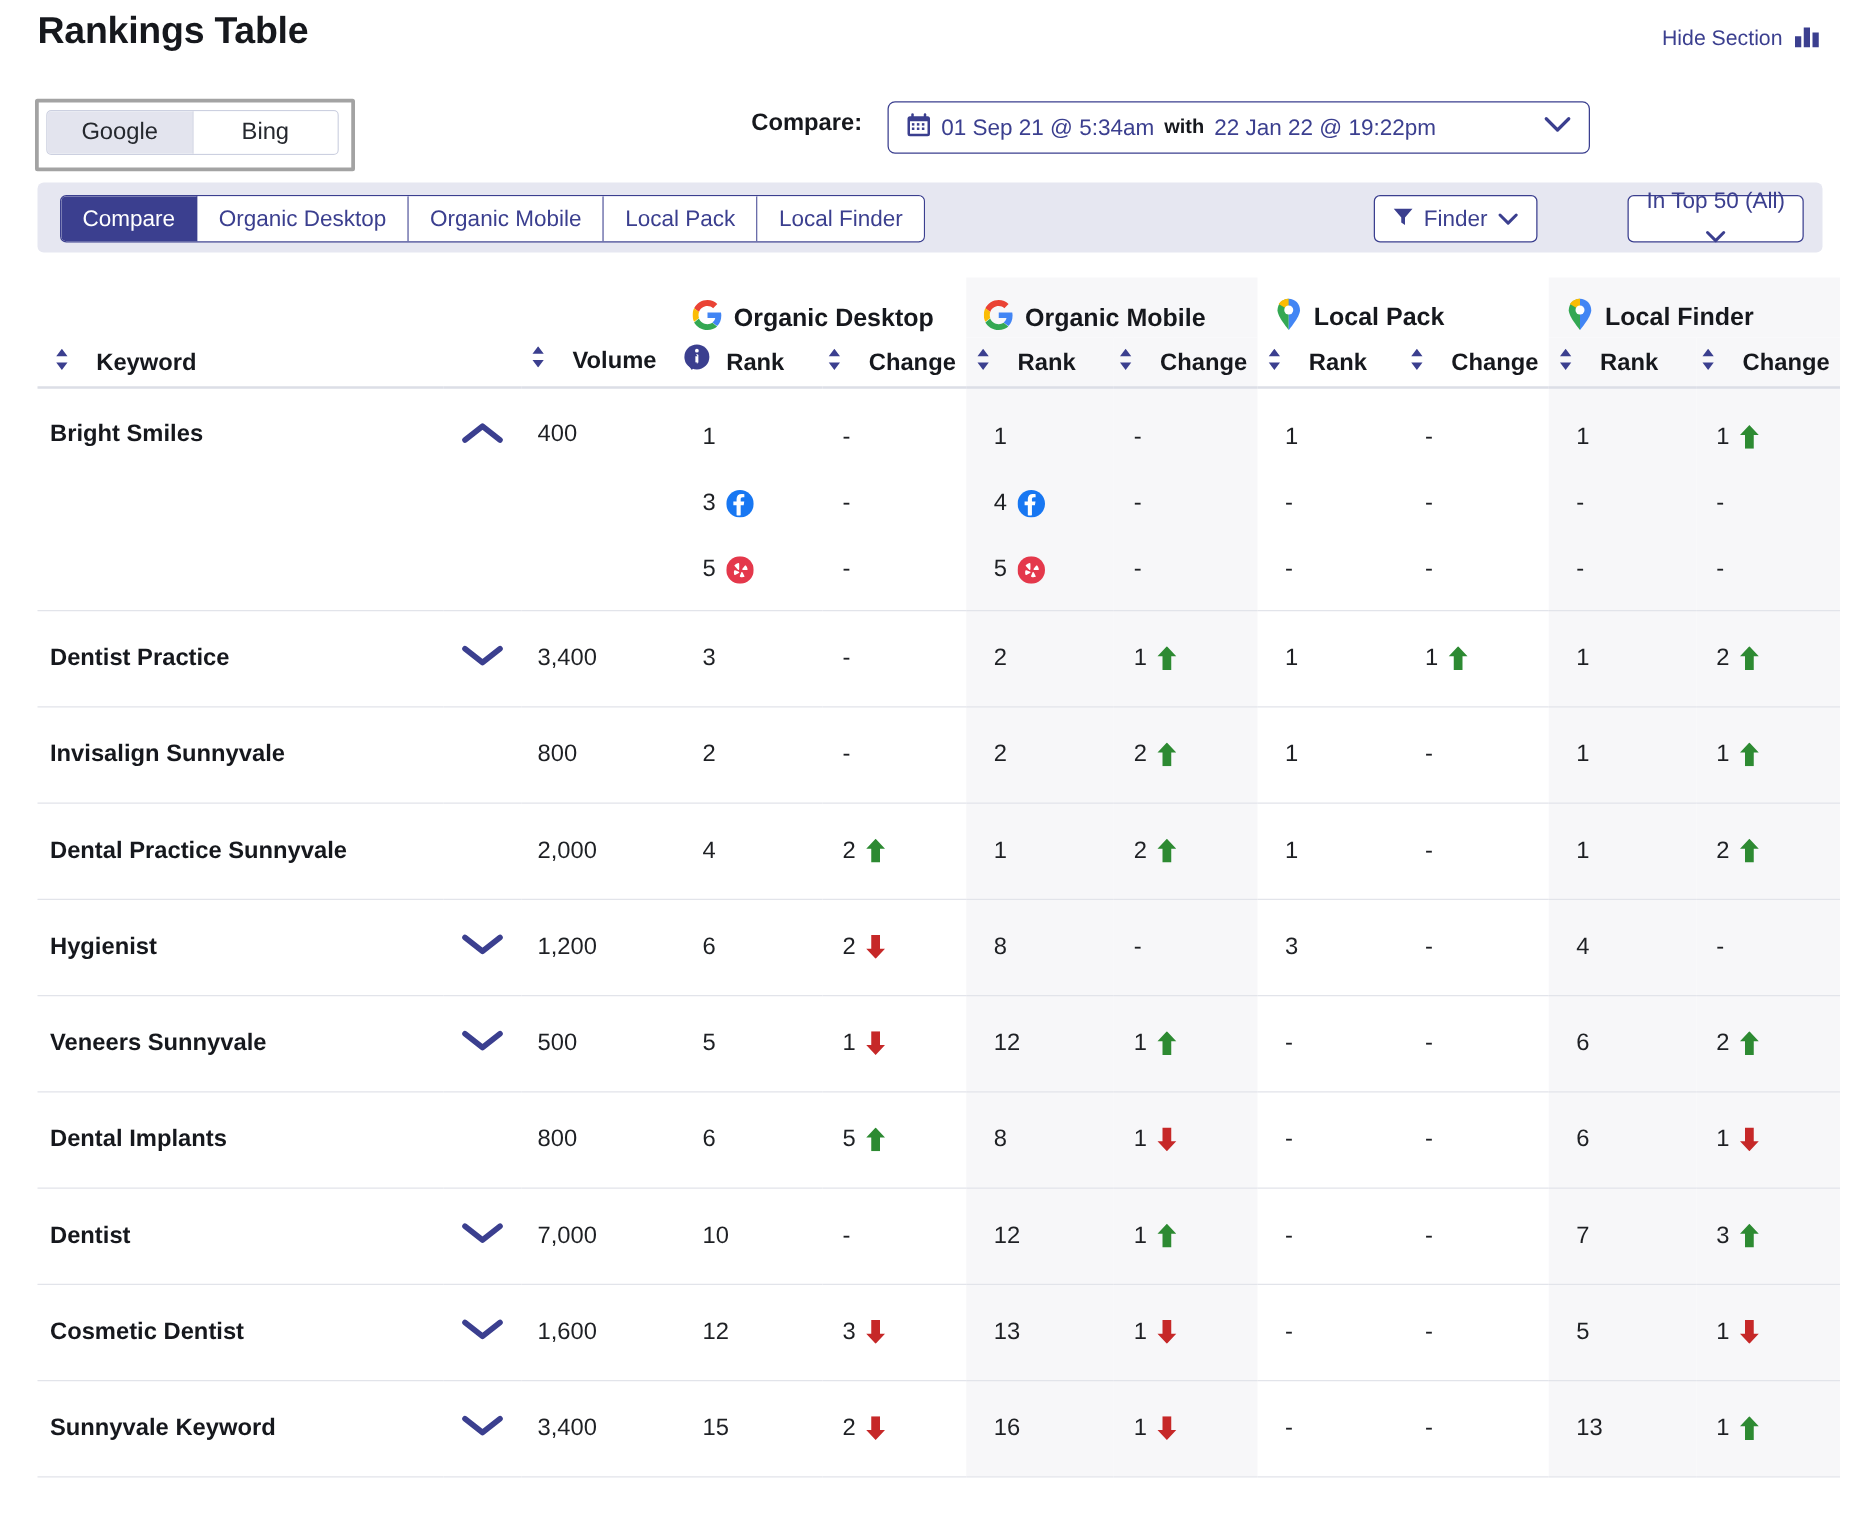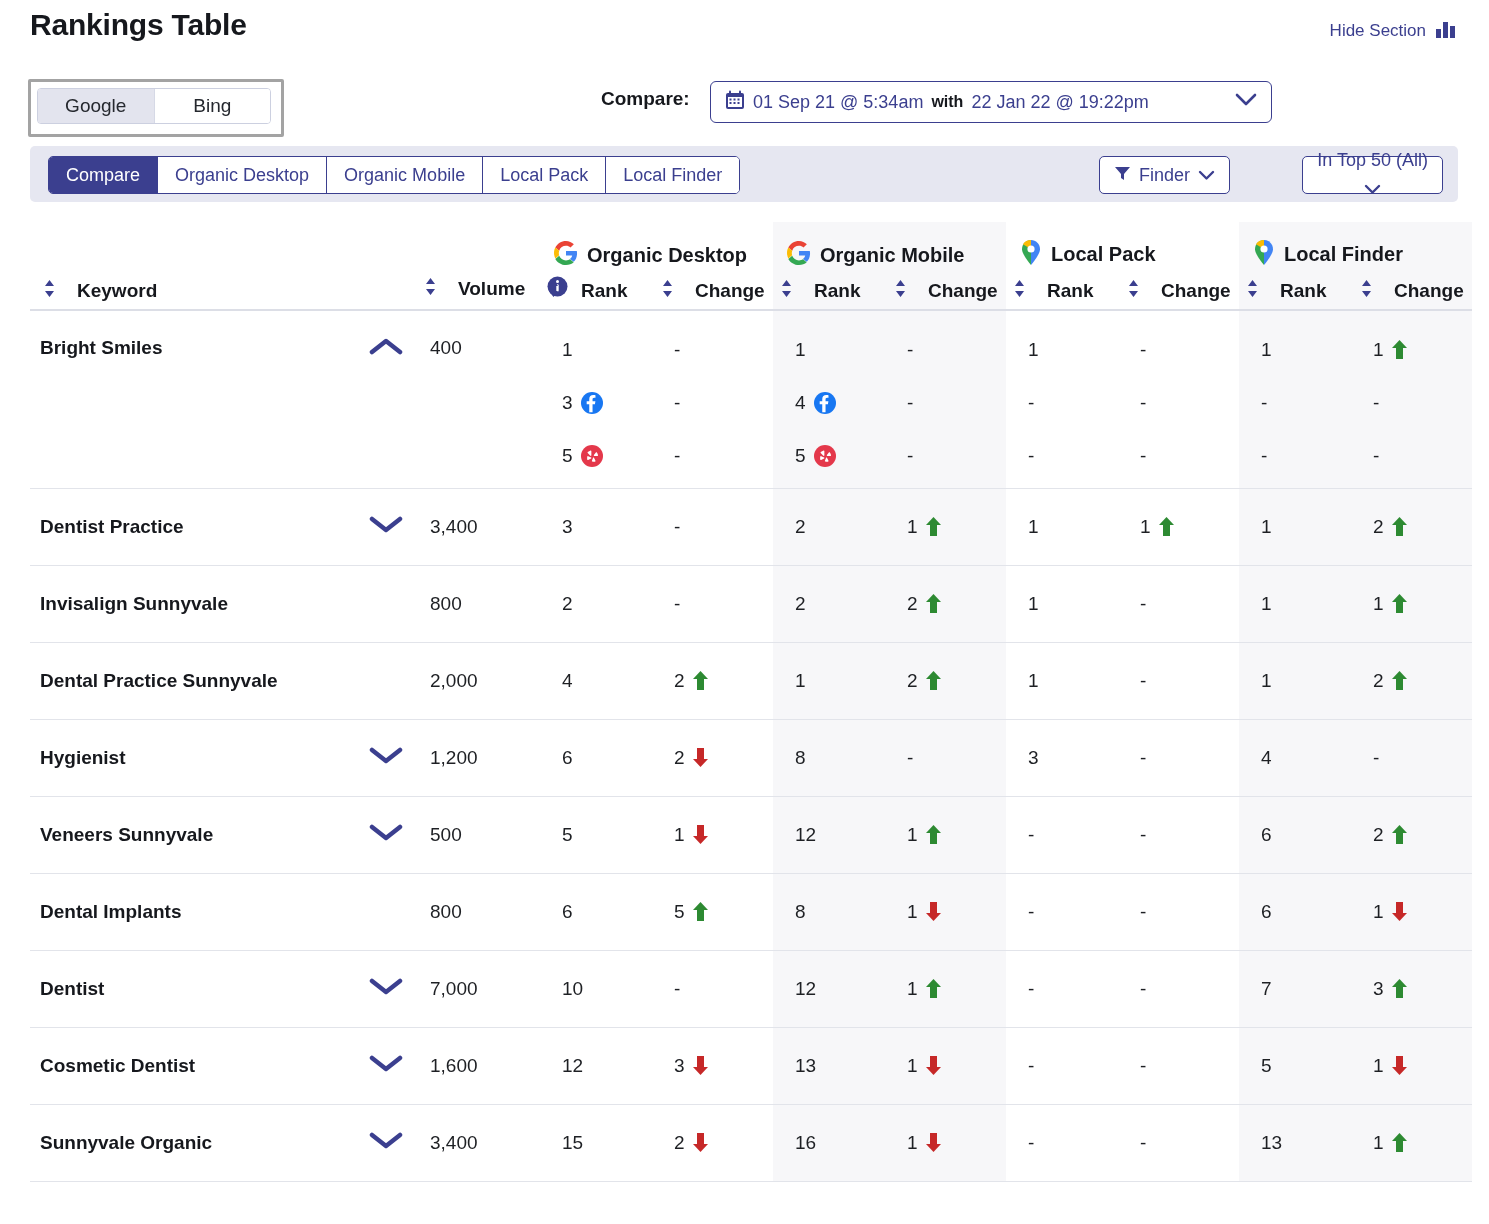--- a/index.html
+++ b/index.html
@@ -1158,21 +1158,21 @@
               <div class="chg">
                 <span>1</span>
                 <svg class="down-arrow" width="17" height="19" viewBox="0 0 17 19">
                   <path d="M8.5 19 L16 11 H12 V0 H5 V11 H1 Z" fill="#c62828"></path>
                 </svg>
               </div>
             </div>
           </td>
         </tr>
         <tr class="">
-          <td class="kw">Sunnyvale Organic</td>
+          <td class="kw">Sunnyvale Keyword</td>
           <td class="arrow"><svg width="34" height="20" viewBox="0 0 34 20">
               <path d="M3 5 L17 16 L31 5" stroke="#3b3f8f" stroke-width="4.5" fill="none" stroke-linecap="round" stroke-linejoin="round"></path>
             </svg></td>
           <td class="vol">3,400</td>
           <td class="rk">
             <div class="stack">
               <div class="cellrow">
                 <span>15</span>
               </div>
             </div>

